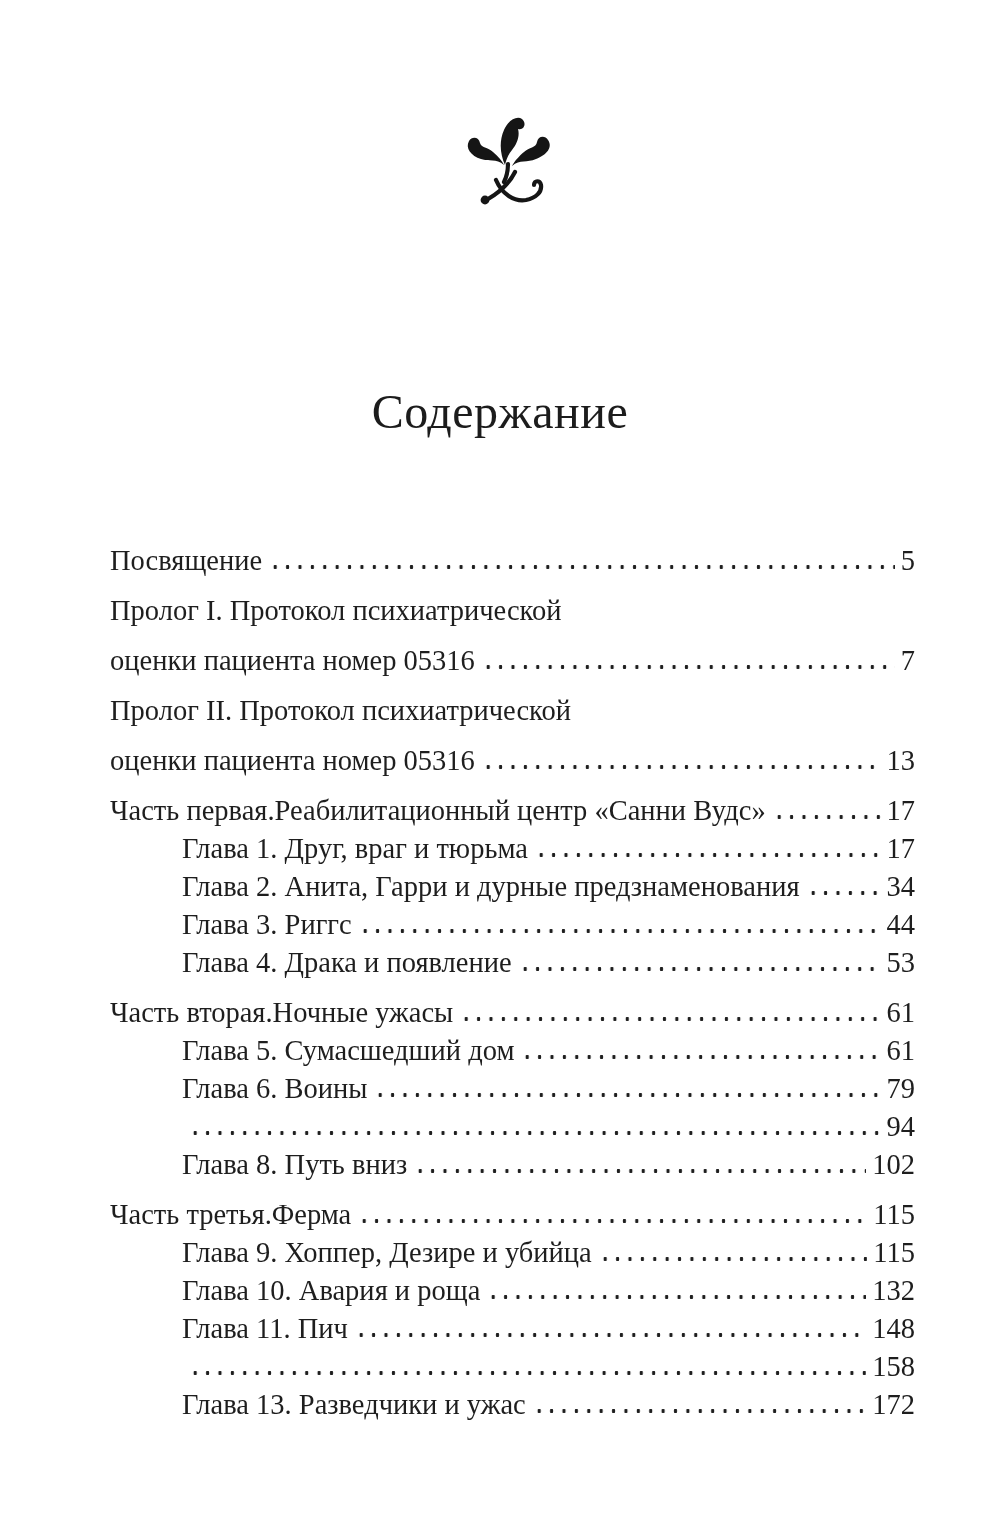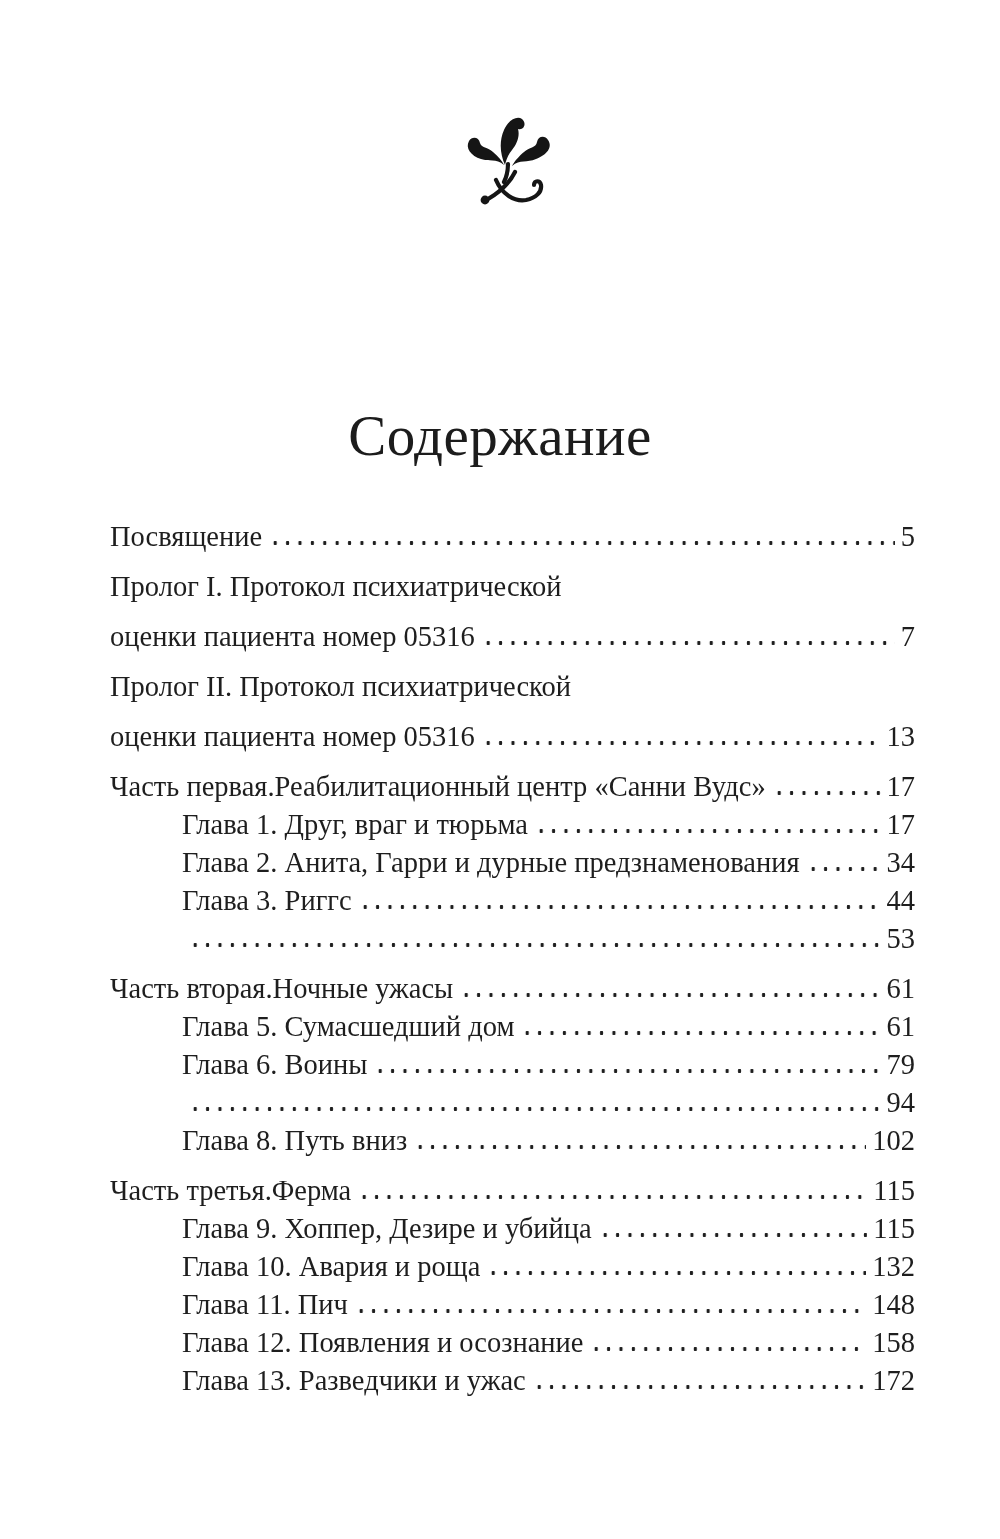--- a/index.html
+++ b/index.html
@@ -22,33 +22,33 @@
     left: 0;
     width: 100%;
     display: flex;
     justify-content: center;
   }
   .ornament-wrap svg {
     transform: translateX(8px);
   }
   .book-title {
     position: absolute;
-    top: 400px;
+    top: 376px;
     left: 0;
     width: 100%;
     text-align: center;
-    font-size: 57px;
+    font-size: 48px;
     line-height: 72px;
     font-weight: 400;
     letter-spacing: 0.5px;
     color: #1c1c1c;
   }
   .toc {
     position: absolute;
-    top: 520px;
+    top: 544px;
     left: 110px;
     right: 85px;
   }
   .toc-row {
     display: flex;
     align-items: baseline;
     height: 38px;
     font-size: 28.5px;
     line-height: 33px;
     white-space: nowrap;
@@ -139,20 +139,21 @@
     <span class="toc-page">34</span>
   </div>
       <div class="toc-row indent">
 
     <span class="toc-text">Глава 3. Риггс</span>
     <span class="toc-leader"></span>
     <span class="toc-page">44</span>
   </div>
       <div class="toc-row indent">
 
+    <span class="toc-text">Глава 4. Драка и появление </span>
     <span class="toc-leader"></span>
     <span class="toc-page">53</span>
   </div>
       <div class="toc-row sp">
     <span class="toc-bold">Часть вторая.</span>
     <span class="toc-text"> Ночные ужасы </span>
     <span class="toc-leader"></span>
     <span class="toc-page">61</span>
   </div>
       <div class="toc-row indent">
@@ -197,21 +198,20 @@
     <span class="toc-page">132</span>
   </div>
       <div class="toc-row indent">
 
     <span class="toc-text">Глава 11. Пич</span>
     <span class="toc-leader"></span>
     <span class="toc-page">148</span>
   </div>
       <div class="toc-row indent">
 
-    <span class="toc-text">Глава 12. Появления и осознание </span>
     <span class="toc-leader"></span>
     <span class="toc-page">158</span>
   </div>
       <div class="toc-row indent">
 
     <span class="toc-text">Глава 13. Разведчики и ужас</span>
     <span class="toc-leader"></span>
     <span class="toc-page">172</span>
   </div>
     </div>

